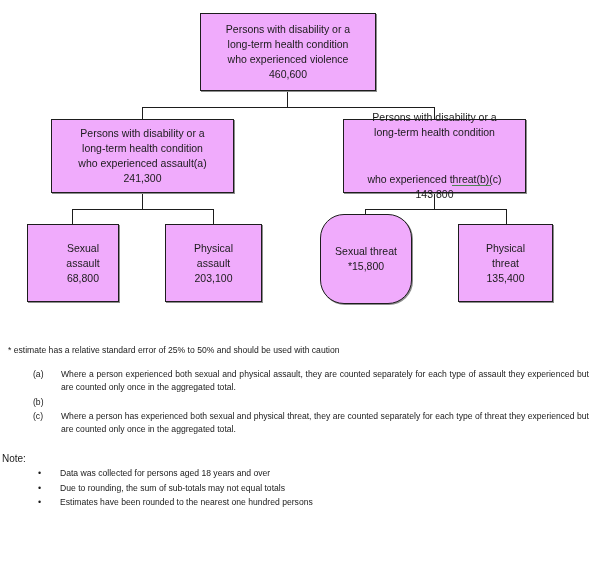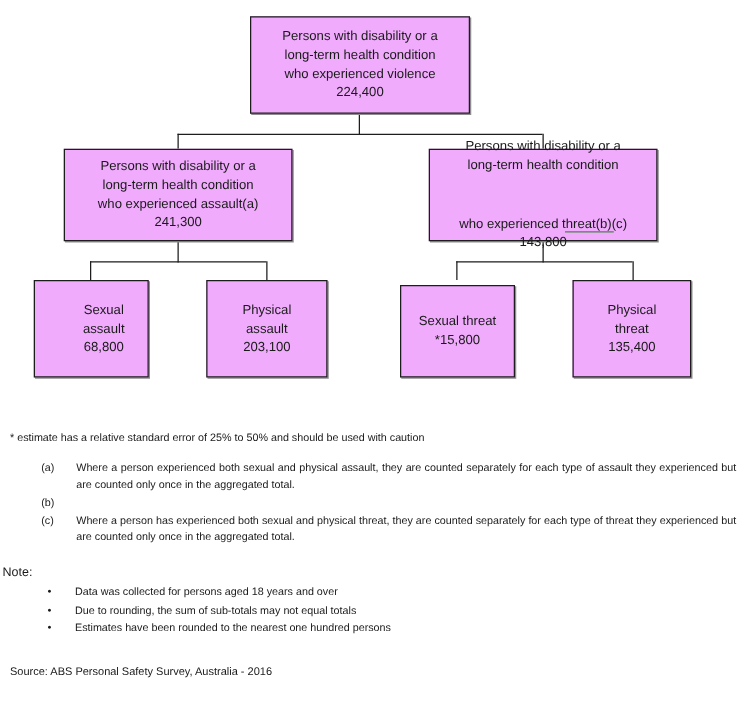--- a/index.html
+++ b/index.html
@@ -46,21 +46,21 @@
   
   #node-root { left: 200px; top: 13px; width: 176px; height: 78px; }
 
   
   #node-assault { left: 51px;  top: 119px; width: 183px; height: 74px; }
   #node-threat  { left: 343px; top: 119px; width: 183px; height: 74px; }
 
   
   #node-sexual-assault   { left: 27px;  top: 224px; width: 92px;  height: 78px; padding-left: 24px; }
   #node-physical-assault { left: 165px; top: 224px; width: 97px;  height: 78px; }
-  #node-sexual-threat    { left: 320px; top: 228px; width: 92px;  height: 74px; }
+  #node-sexual-threat    { left: 320px; top: 214px; width: 92px;  height: 90px; border-radius: 24px; }
   #node-physical-threat  { left: 458px; top: 224px; width: 95px;  height: 78px; }
 
   
   .conn {
     position: absolute;
     background: #1d1d1d;
   }
   .conn.v { width: 1px; }
   .conn.h { height: 1px; }
 
@@ -160,21 +160,21 @@
 
   <div class="conn v" style="left:434px; top:193px; height:17px;"></div>
   <div class="conn h" style="left:365px; top:209px; width:141px;"></div>
   <div class="conn v" style="left:365px; top:209px; height:15px;"></div>
   <div class="conn v" style="left:506px; top:209px; height:15px;"></div>
 
   <div class="node" id="node-root">
     <span class="ln">Persons with disability  or a</span>
     <span class="ln">long-term health condition</span>
     <span class="ln">who experienced violence</span>
-    <span class="val">224,400</span>
+    <span class="val">460,600</span>
   </div>
 
   <div class="node" id="node-assault">
     <span class="ln">Persons with disability  or a</span>
     <span class="ln">long-term health condition</span>
     <span class="ln">who experienced assault(a)</span>
     <span class="val">241,300</span>
   </div>
 
   <div class="node" id="node-threat">
@@ -237,15 +237,14 @@
     <li>
       <span class="bullet">•</span>
       <span class="btext">Due to rounding,  the sum of sub-totals may not equal totals</span>
     </li>
     <li>
       <span class="bullet">•</span>
       <span class="btext">Estimates have been rounded  to the nearest one hundred persons</span>
     </li>
   </ul>
 
-  <p id="source-line">Source: ABS Personal Safety Survey,  Australia - 2016</p>
 
 </div>
 
 </body></html>

